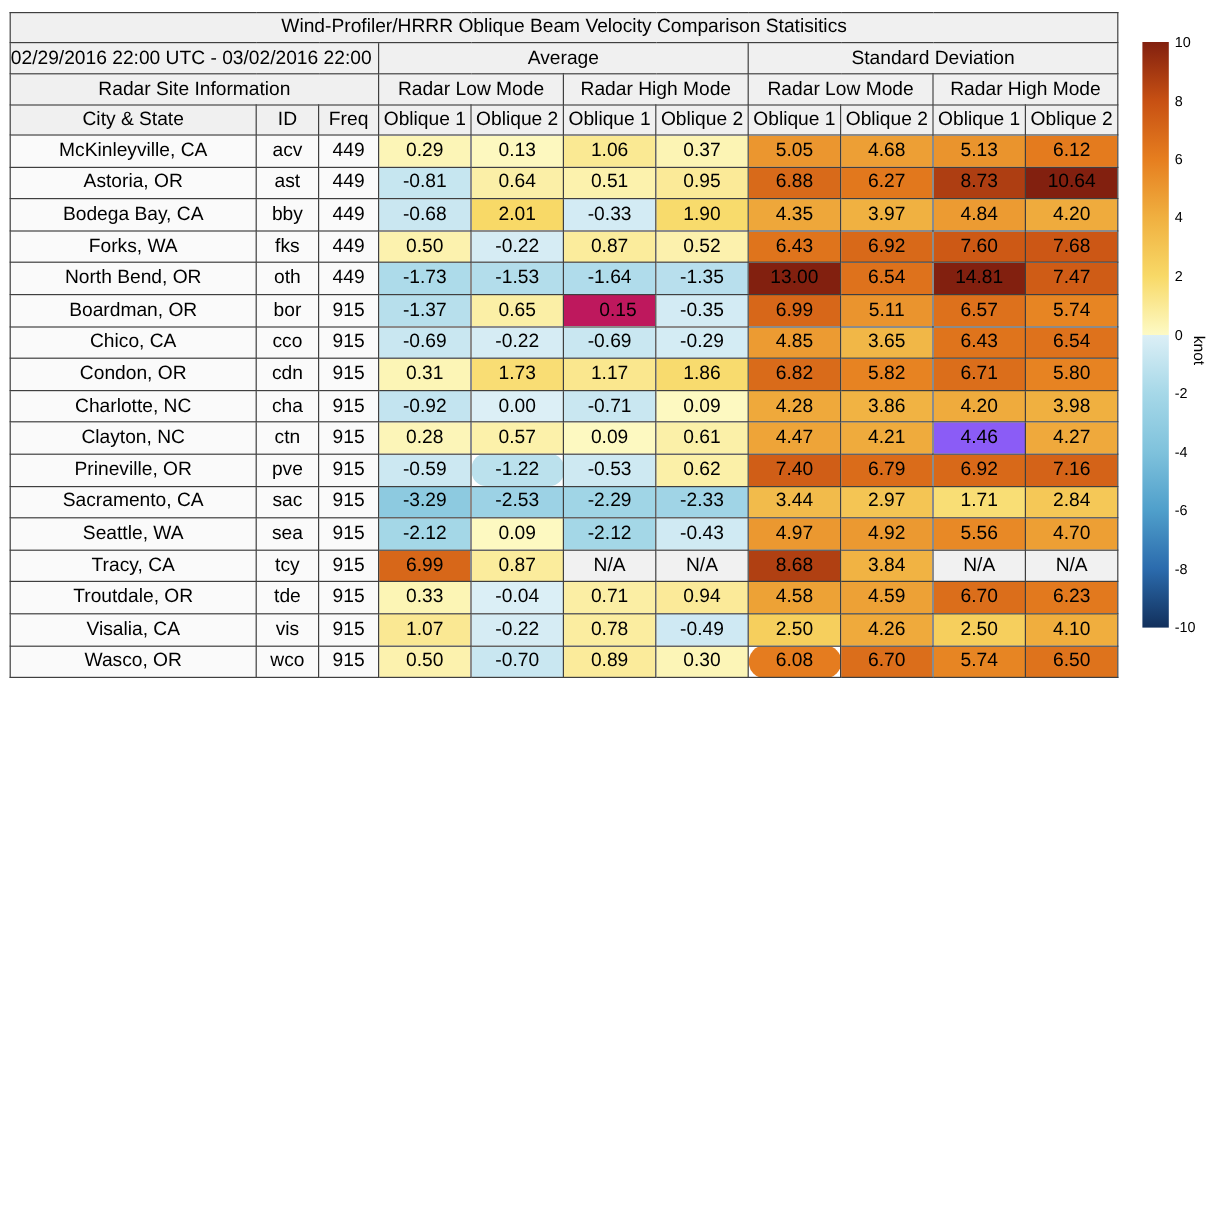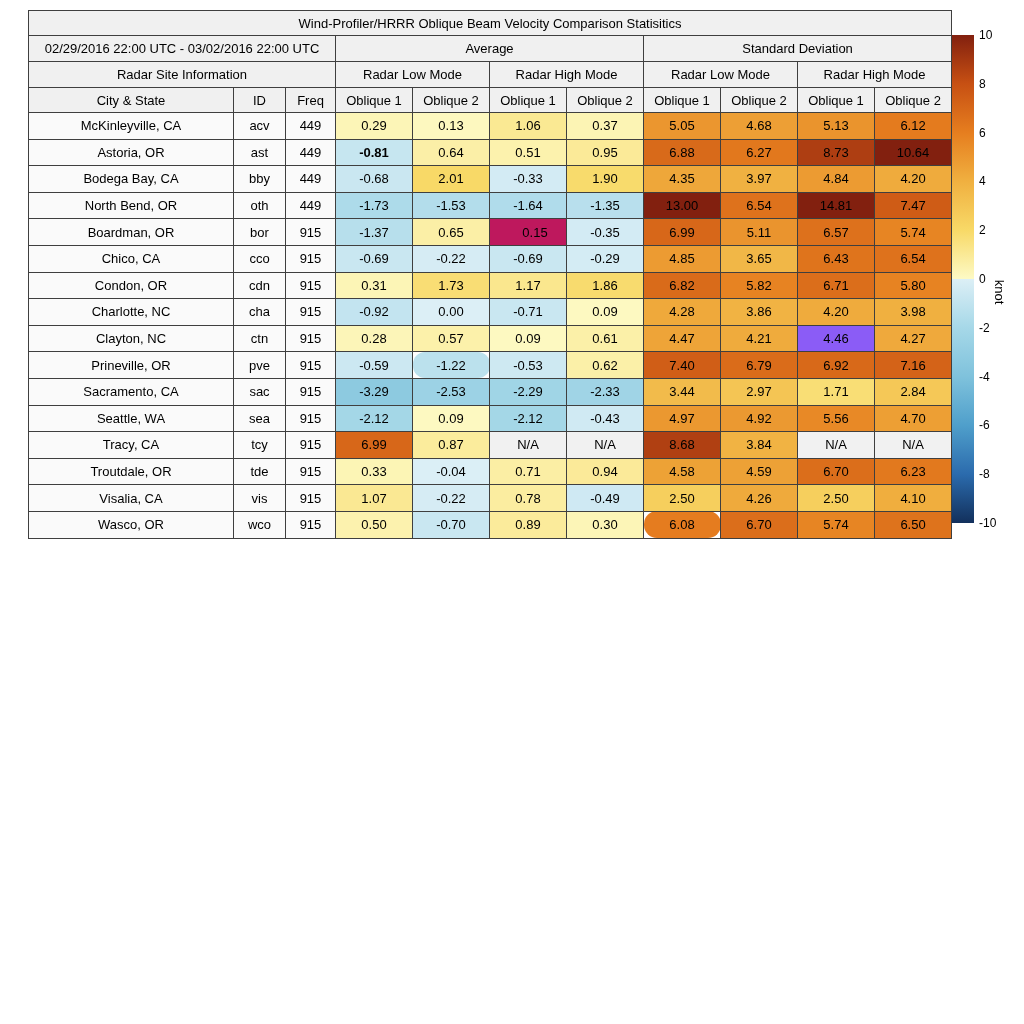--- a/index.html
+++ b/index.html
@@ -1,23 +1,23 @@
 <!DOCTYPE html>
 <html><head>
 <meta charset="utf-8">
 <style>
   html,body{margin:0;padding:0;background:#ffffff;}
   #canvas{
     position:relative;width:1024px;height:1024px;background:#ffffff;
     font-family:"Liberation Sans","DejaVu Sans",sans-serif;color:#000;overflow:hidden;
   }
   table.stat{
-    position:absolute;left:28px;top:10px;width:922px;
+    position:absolute;left:8px;top:10px;width:922px;
     border-collapse:collapse;table-layout:fixed;
-    font-size:13px;
+    font-size:16px;
   }
   table.stat td, table.stat th{
     border:1px solid #3f3f3f;
     text-align:center;vertical-align:middle;
     padding:0;font-weight:normal;
     white-space:nowrap;overflow:hidden;
   }
   tr.title-row td{height:24px;background:#f0f0f0;}
   tr.group-row td{height:25px;background:#f0f0f0;}
   tr.mode-row td{height:25px;background:#f0f0f0;}
@@ -94,41 +94,54 @@
           <td style="background: rgb(252, 244, 180);">0.37</td>
           <td style="background: rgb(235, 150, 47);">5.05</td>
           <td style="background: rgb(237, 159, 53);">4.68</td>
           <td style="background: rgb(234, 148, 45);">5.13</td>
           <td style="background: rgb(228, 123, 30);">6.12</td>
         </tr>
         <tr>
           <td class="site">Astoria, OR</td>
           <td class="site">ast</td>
           <td class="site">449</td>
-          <td style="background: rgb(198, 230, 240); font-weight: bold;">-0.81</td>
+          <td style="background: rgb(198, 230, 240);">-0.81</td>
           <td style="background: rgb(251, 239, 167);">0.64</td>
           <td style="background: rgb(252, 242, 173);">0.51</td>
           <td style="background: rgb(251, 234, 152);">0.95</td>
           <td style="background: rgb(216, 106, 26);">6.88</td>
           <td style="background: rgb(226, 120, 29);">6.27</td>
           <td style="background: rgb(174, 62, 18);">8.73</td>
           <td style="background: rgb(130, 32, 15);">10.64</td>
         </tr>
         <tr>
           <td class="site">Bodega Bay, CA</td>
           <td class="site">bby</td>
           <td class="site">449</td>
           <td style="background: rgb(202, 231, 241);">-0.68</td>
           <td style="background: rgb(248, 217, 103);">2.01</td>
           <td style="background: rgb(211, 235, 244);">-0.33</td>
           <td style="background: rgb(248, 219, 108);">1.90</td>
           <td style="background: rgb(238, 167, 58);">4.35</td>
           <td style="background: rgb(240, 177, 65);">3.97</td>
           <td style="background: rgb(236, 155, 50);">4.84</td>
           <td style="background: rgb(239, 171, 61);">4.20</td>
+        </tr>
+        <tr>
+          <td class="site">Forks, WA</td>
+          <td class="site">fks</td>
+          <td class="site">449</td>
+          <td style="background: rgb(252, 242, 174);">0.50</td>
+          <td style="background: rgb(214, 236, 244);">-0.22</td>
+          <td style="background: rgb(251, 236, 156);">0.87</td>
+          <td style="background: rgb(252, 241, 173);">0.52</td>
+          <td style="background: rgb(223, 116, 28);">6.43</td>
+          <td style="background: rgb(216, 105, 25);">6.92</td>
+          <td style="background: rgb(205, 89, 21);">7.60</td>
+          <td style="background: rgb(204, 87, 21);">7.68</td>
         </tr>
         <tr>
           <td class="site">North Bend, OR</td>
           <td class="site">oth</td>
           <td class="site">449</td>
           <td style="background: rgb(173, 219, 234);">-1.73</td>
           <td style="background: rgb(179, 221, 235);">-1.53</td>
           <td style="background: rgb(176, 220, 235);">-1.64</td>
           <td style="background: rgb(184, 223, 237);">-1.35</td>
           <td style="background: rgb(130, 32, 15);">13.00</td>

